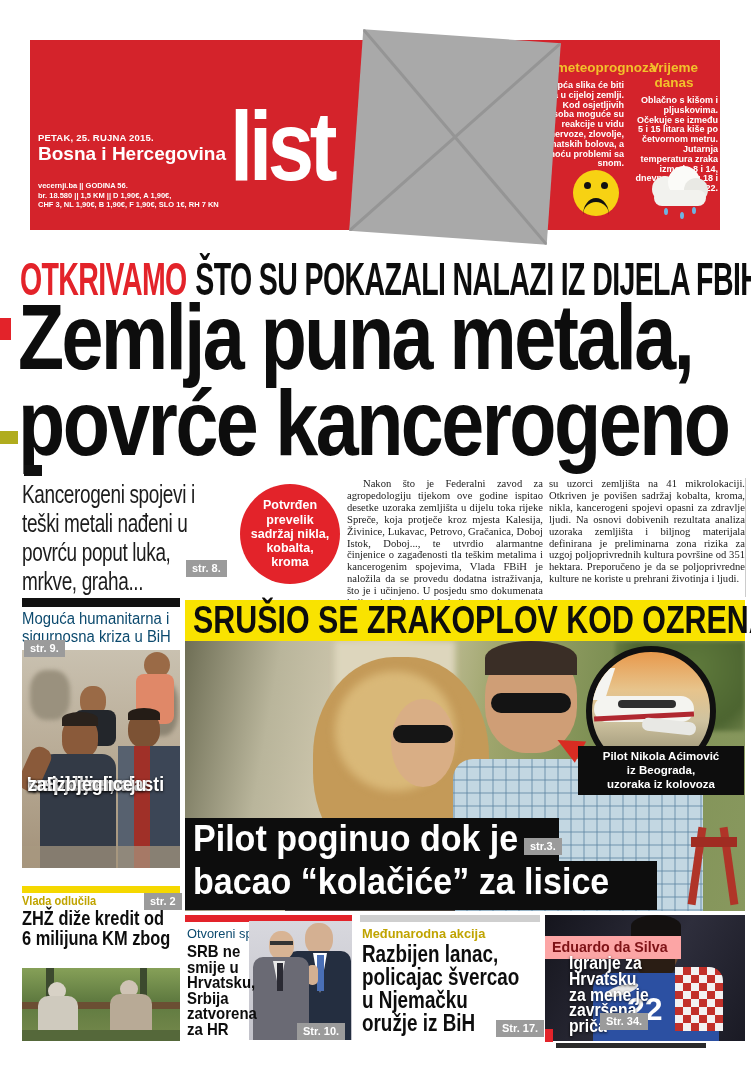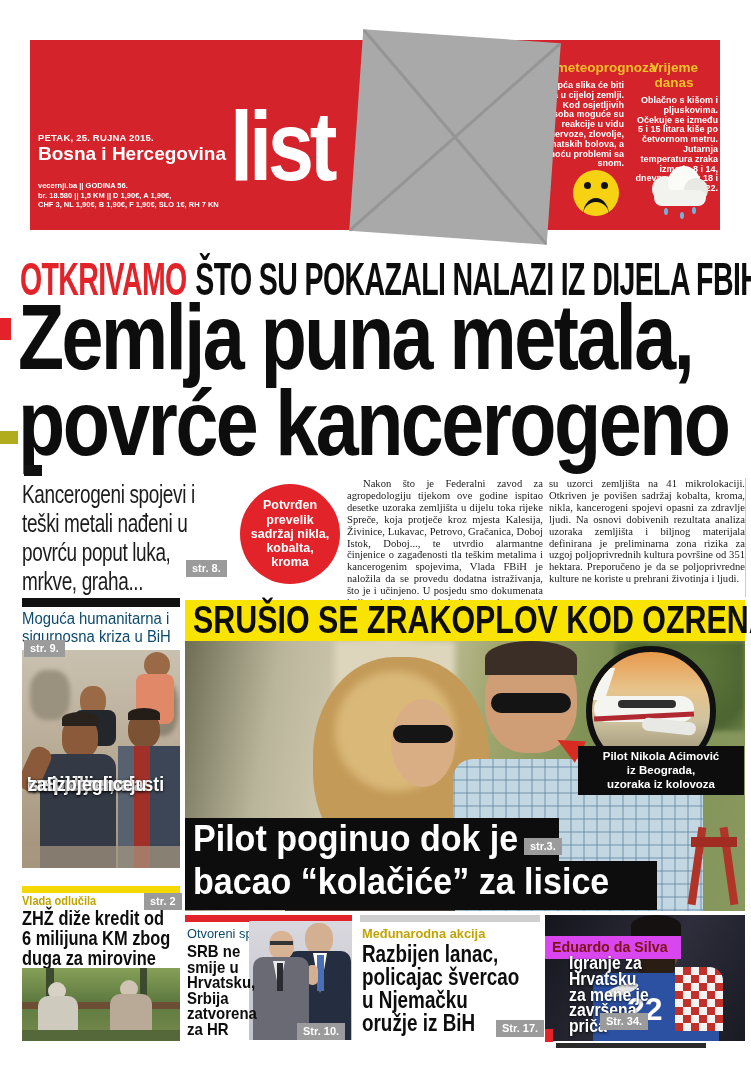--- a/index.html
+++ b/index.html
@@ -154,21 +154,20 @@
   </div>
 
   <div class="abs" style="left:22px;top:886px;width:158px;height:7px;background:#f5d800"></div>
   <div class="abs mustkick" style="left:22px;top:894px;font-size:12px">
     <span class="cx" style="transform:scaleX(.92)">Vlada odlučila</span>
   </div>
   <span class="pg abs" style="left:144px;top:893px">str. 2</span>
   <div class="abs" style="left:22px;top:908px;font-size:21px;line-height:20px;font-weight:bold;color:#0d0d0d">
     <div><span class="cx" style="transform:scaleX(.78)">ZHŽ diže kredit od</span></div>
     <div><span class="cx" style="transform:scaleX(.78)">6 milijuna KM zbog</span></div>
-    <div><span class="cx" style="transform:scaleX(.78)">duga za mirovine</span></div>
   </div>
   <div class="scene" style="left:22px;top:968px;width:158px;height:73px;background:linear-gradient(180deg,#86a058 0%,#5f7a40 45%,#76894c 100%)">
     <div style="left:24px;top:0;width:8px;height:34px;background:#3c4a2e"></div>
     <div style="left:118px;top:0;width:7px;height:30px;background:#3c4a2e"></div>
     <div style="left:0;top:34px;width:158px;height:7px;background:#6b4e33"></div>
     <div style="left:26px;top:14px;width:18px;height:18px;background:#d8d2c6;border-radius:50%"></div>
     <div style="left:16px;top:28px;width:40px;height:42px;background:#cfcabe;border-radius:10px 10px 0 0"></div>
     <div style="left:98px;top:12px;width:18px;height:18px;background:#cfc3b4;border-radius:50%"></div>
     <div style="left:88px;top:26px;width:42px;height:44px;background:#b8aa96;border-radius:10px 10px 0 0"></div>
     <div style="left:0;top:62px;width:158px;height:11px;background:#55683a"></div>
@@ -257,21 +256,21 @@
 
   <div class="scene" style="left:545px;top:915px;width:200px;height:126px;background:linear-gradient(120deg,#15151d 0%,#2e2e3c 55%,#1a1a24 100%)">
     <div style="left:88px;top:6px;width:46px;height:54px;background:#6e4a30;border-radius:45%"></div>
     <div style="left:86px;top:0;width:50px;height:22px;background:#141110;border-radius:50% 50% 0 0"></div>
     <div style="left:92px;top:40px;width:38px;height:22px;background:#2a1d14;border-radius:0 0 45% 45%"></div>
     <div style="left:48px;top:58px;width:126px;height:68px;background:#2c50a2;border-radius:16px 16px 0 0"></div>
     <div style="left:130px;top:52px;width:48px;height:64px;background:repeating-conic-gradient(#c2302a 0% 25%,#f2f2f2 0% 50%);background-size:16px 16px;border-radius:0 14px 0 0"></div>
     <div style="left:60px;top:70px;width:34px;height:10px;background:#e8e8e8;border-radius:50%;transform:rotate(-18deg)"></div>
     <div class="abs" style="left:82px;top:76px;color:#fff;font-weight:bold;font-size:32px">22</div>
   </div>
-  <div class="abs" style="left:545px;top:936px;background:#d946ef;padding:2px 7px 3px;z-index:3">
+  <div class="abs" style="left:545px;top:936px;background:#fca5a5;padding:2px 7px 3px;z-index:3">
     <span class="cx b" style="transform:scaleX(.95);color:#7e1216;font-size:15px">Eduardo da Silva</span>
   </div>
   <div class="abs" style="left:569px;top:956px;font-size:17.5px;line-height:15.8px;z-index:3">
     <div><span class="cx whl" style="transform:scaleX(.9)">Igranje za</span></div>
     <div><span class="cx whl" style="transform:scaleX(.9)">Hrvatsku</span></div>
     <div><span class="cx whl" style="transform:scaleX(.9)">za mene je</span></div>
     <div><span class="cx whl" style="transform:scaleX(.9)">završena</span></div>
     <div><span class="cx whl" style="transform:scaleX(.9)">priča</span></div>
   </div>
   <span class="pg abs" style="left:600px;top:1013px;z-index:3">Str. 34.</span>

